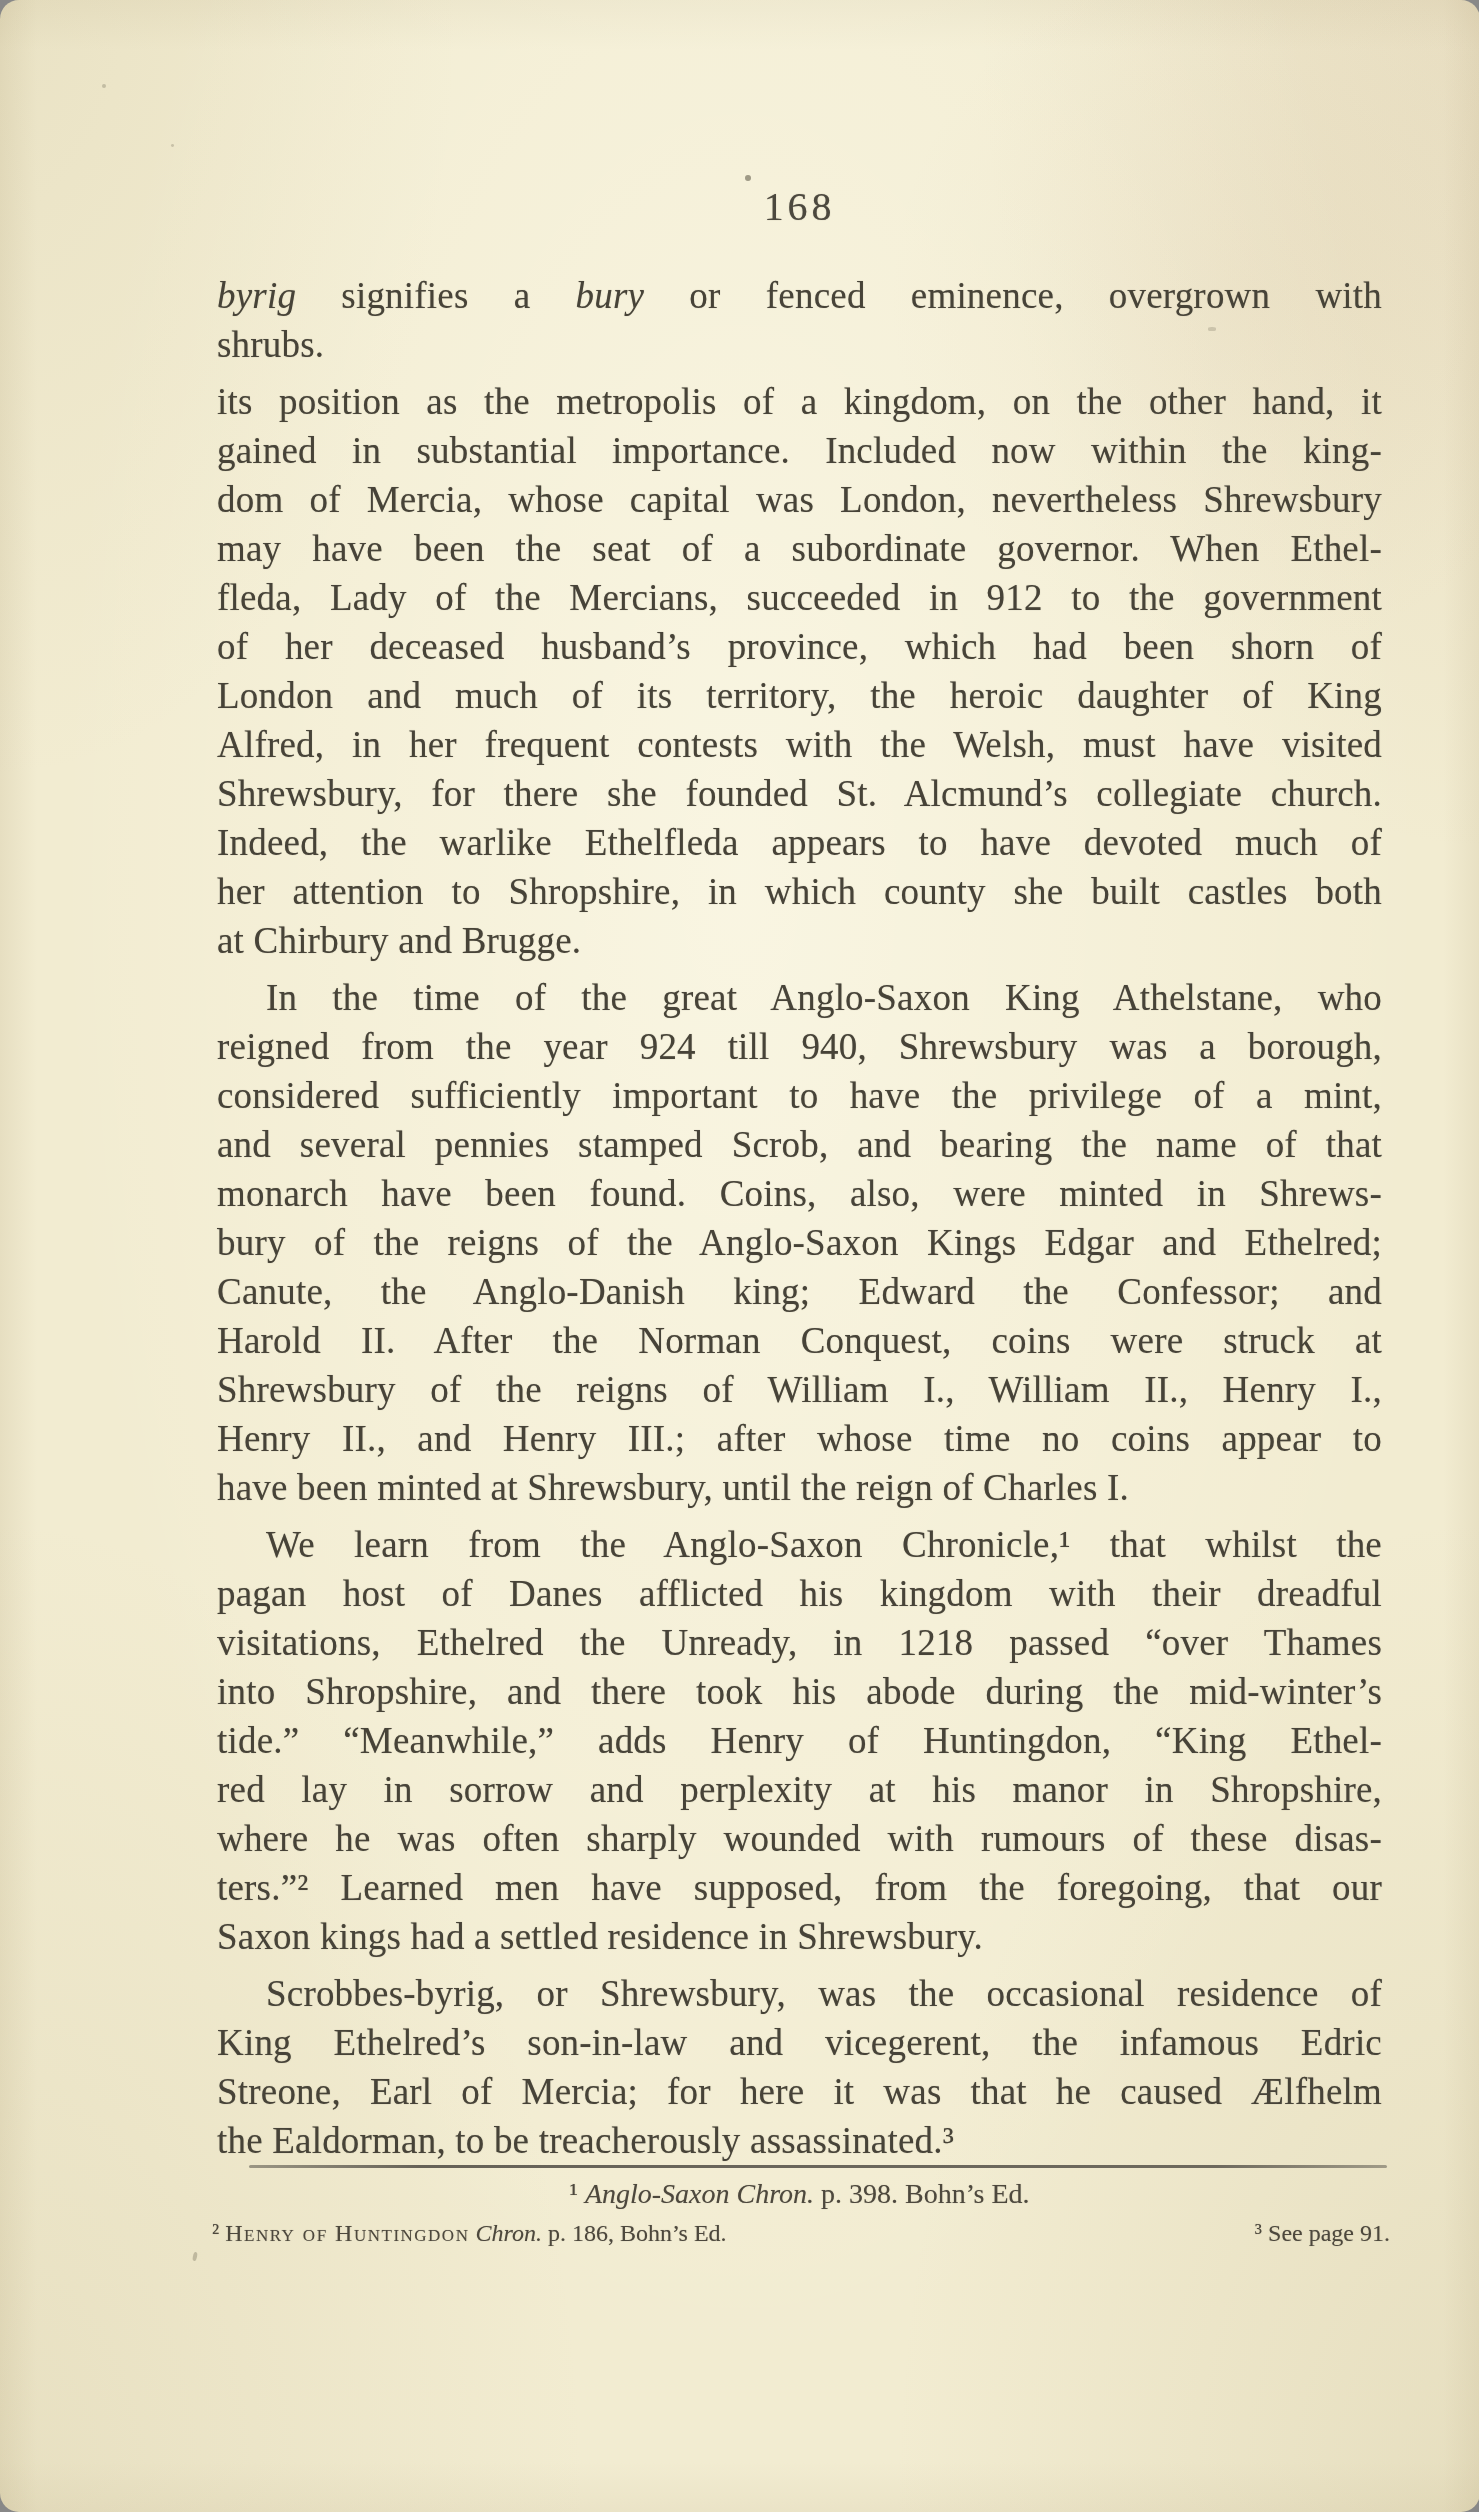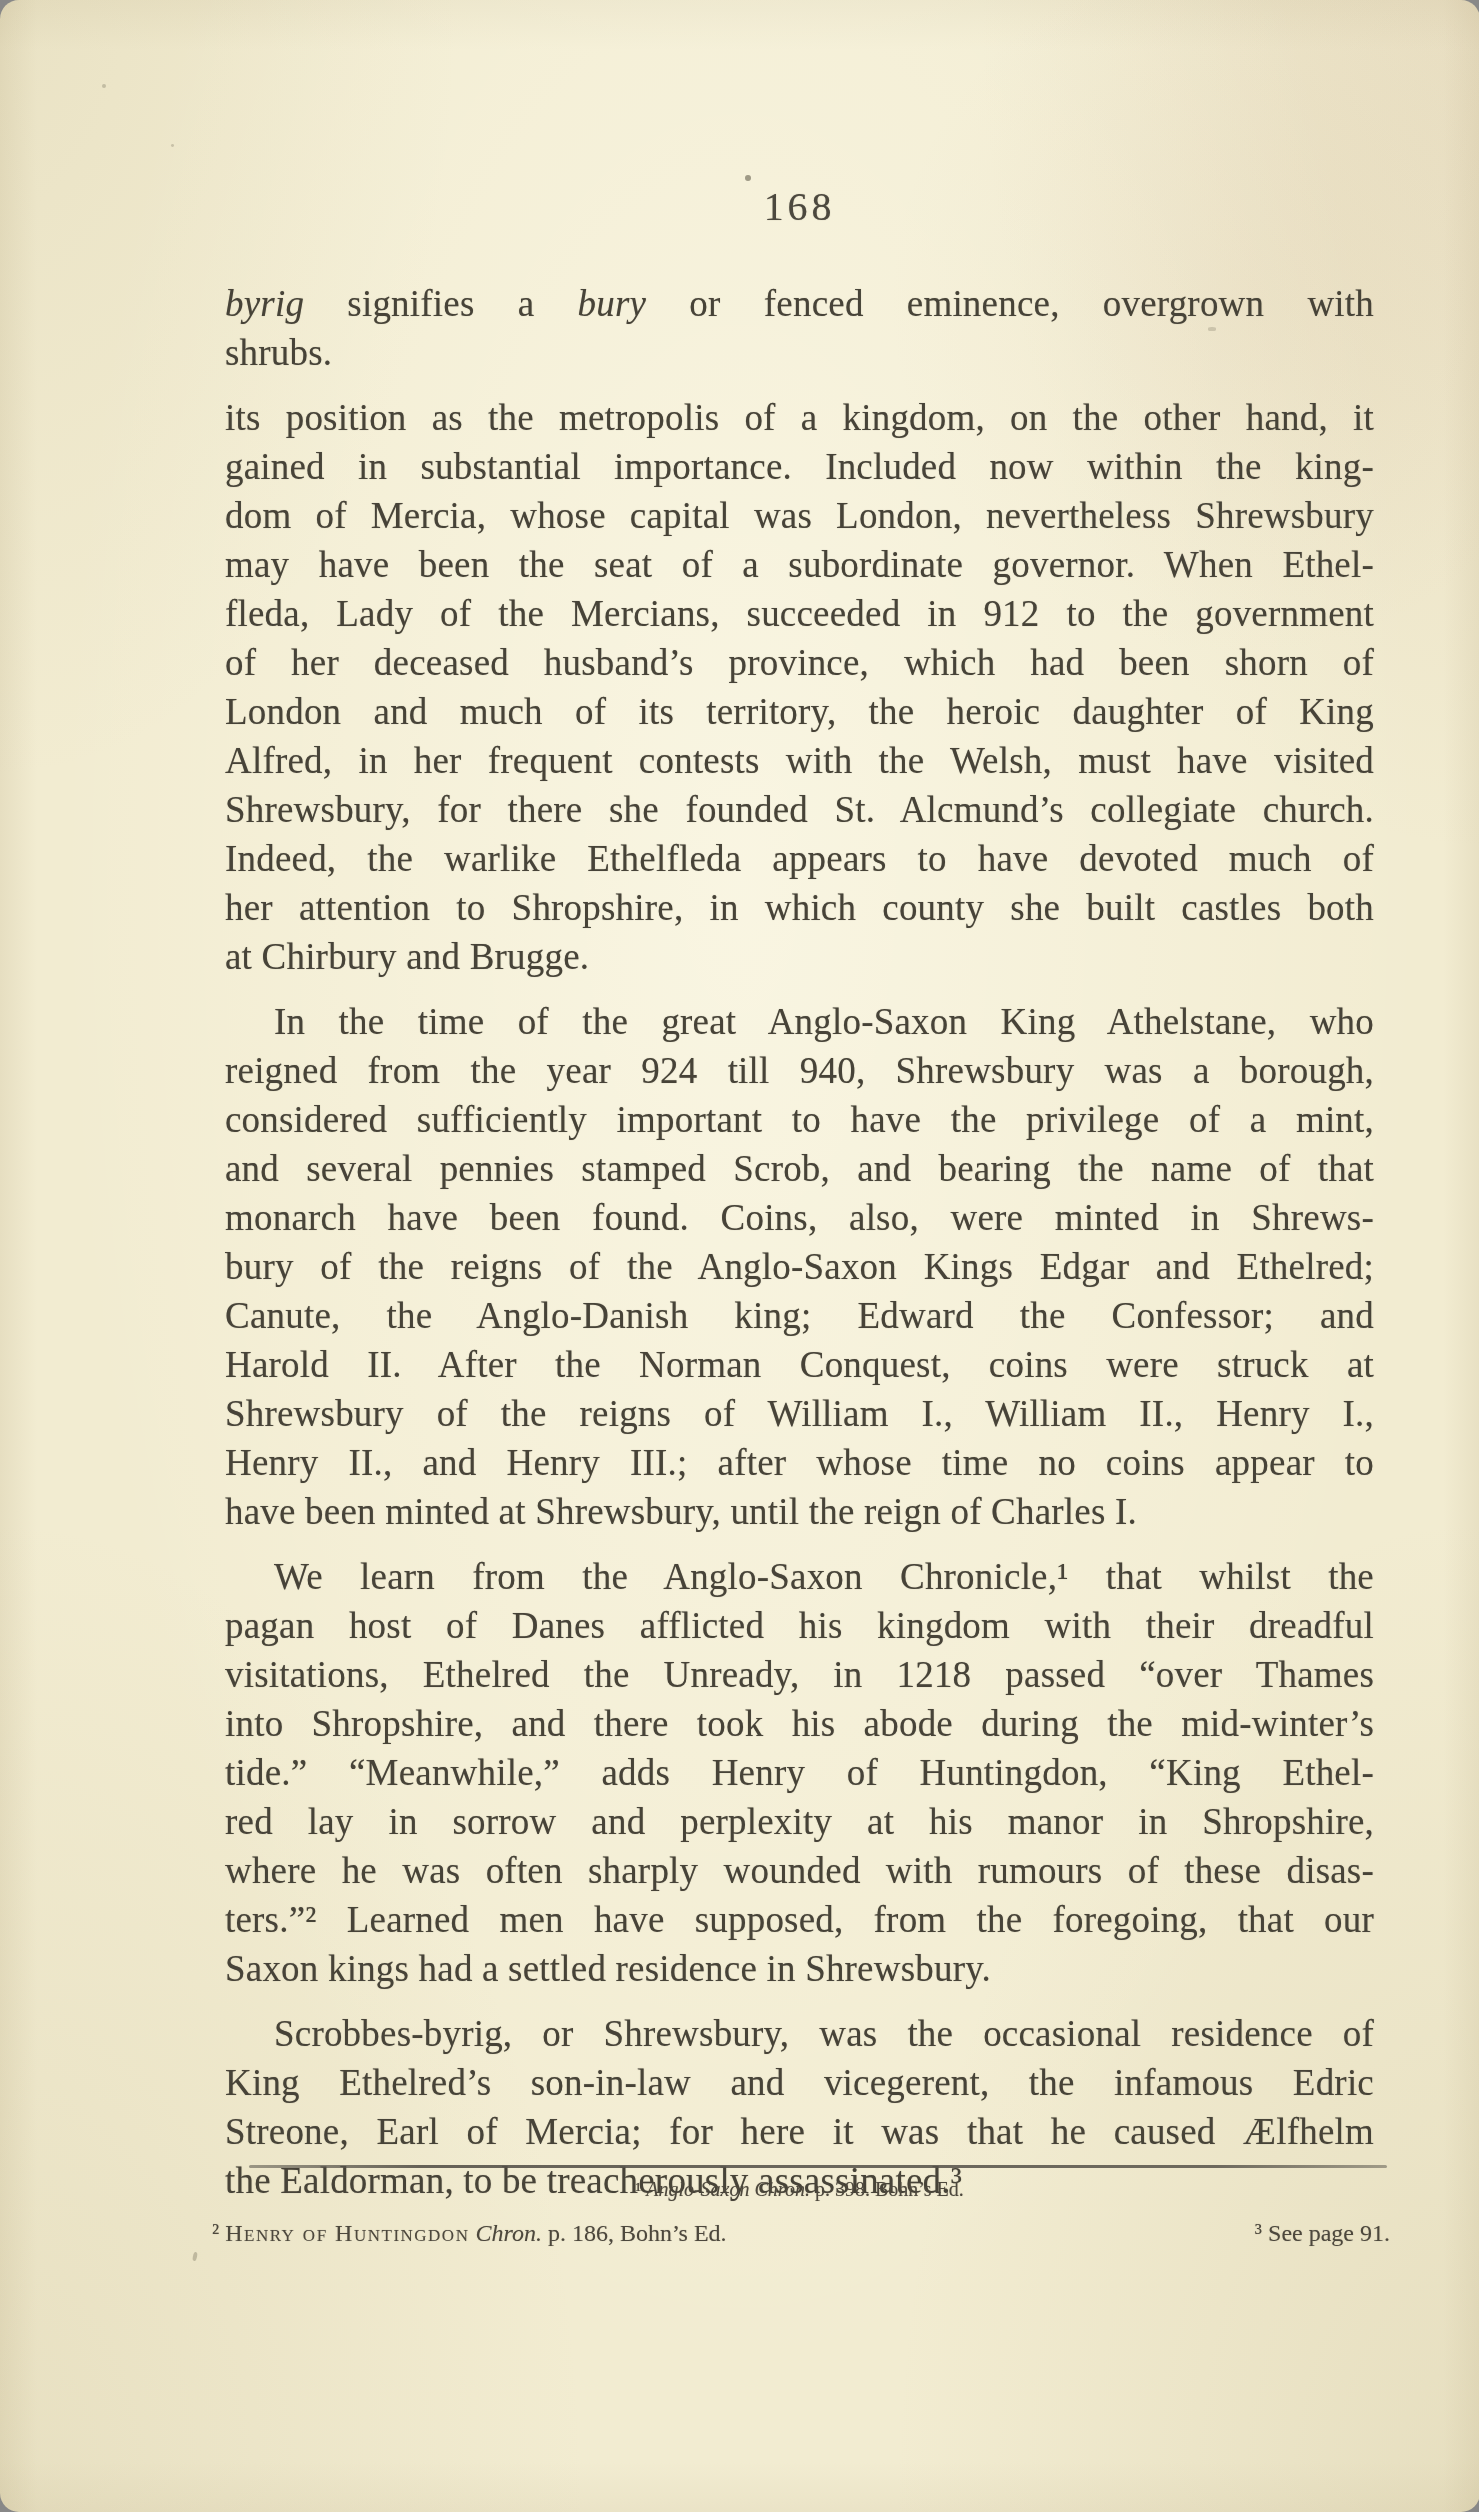--- a/index.html
+++ b/index.html
@@ -40,21 +40,21 @@
   .body-text {
     position: absolute;
     top: 263px;
     left: 209px;
     width: 1181px;
     font-size: 37px;
     line-height: 49px;
     letter-spacing: 0.2px;
     text-shadow: 0 0 1px rgba(71,67,56,0.40);
   }
-  .para { margin: 16px; }
+  .para { margin: 8px; }
   .line {
     text-align: justify;
     text-align-last: justify;
     white-space: normal;
   }
   .line.last { text-align-last: auto; }
   .line.indent { text-indent: 49px; }
   i { font-style: italic; }
   .sc { font-variant: small-caps; letter-spacing: 1.5px; }
   .footnote-rule {
@@ -65,21 +65,21 @@
     height: 2.9px;
     background: linear-gradient(to right, rgba(87,83,74,0.55), rgba(87,83,74,0.9) 15%, rgba(87,83,74,0.85) 85%, rgba(87,83,74,0.5));
     border-radius: 1.9px;
   }
   .footnote-1 {
     position: absolute;
     top: 2178px;
     left: 209px;
     width: 1181px;
     text-align: center;
-    font-size: 20px;
+    font-size: 28px;
     color: #4d483d;
     text-shadow: 0 0 1px rgba(71,67,56,0.35);
   }
   .footnote-2 {
     position: absolute;
     top: 2220px;
     left: 212px;
     width: 1178px;
     display: flex;
     justify-content: space-between;

